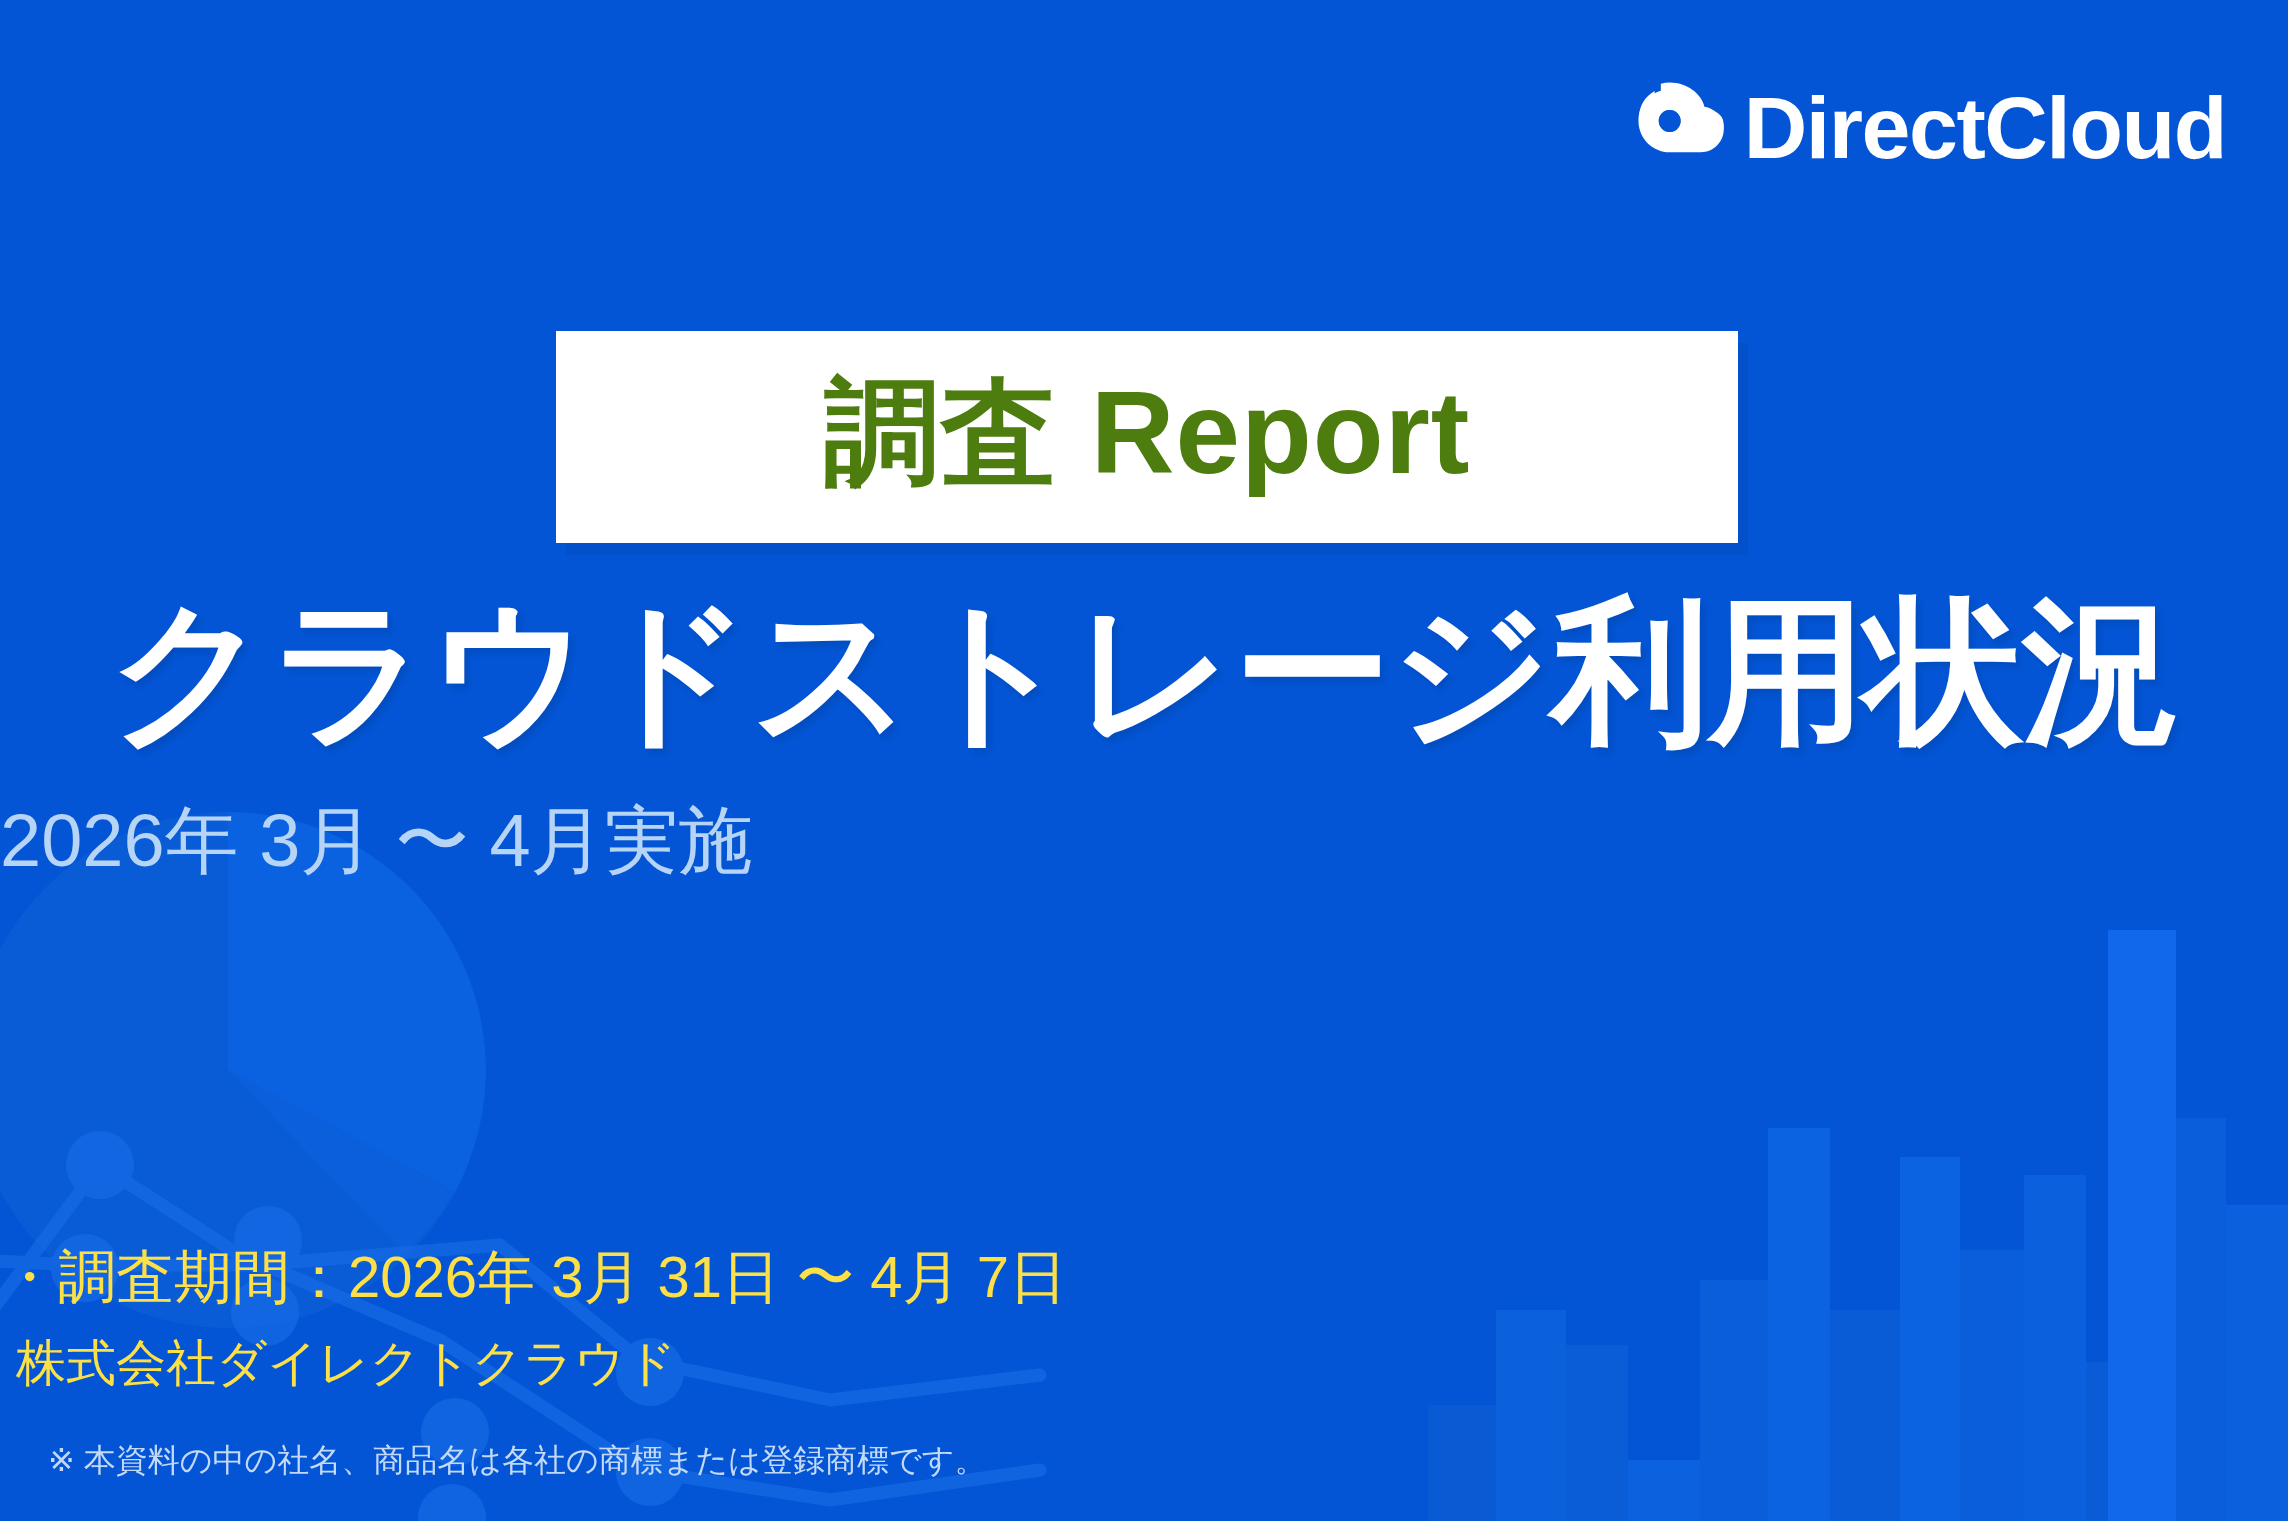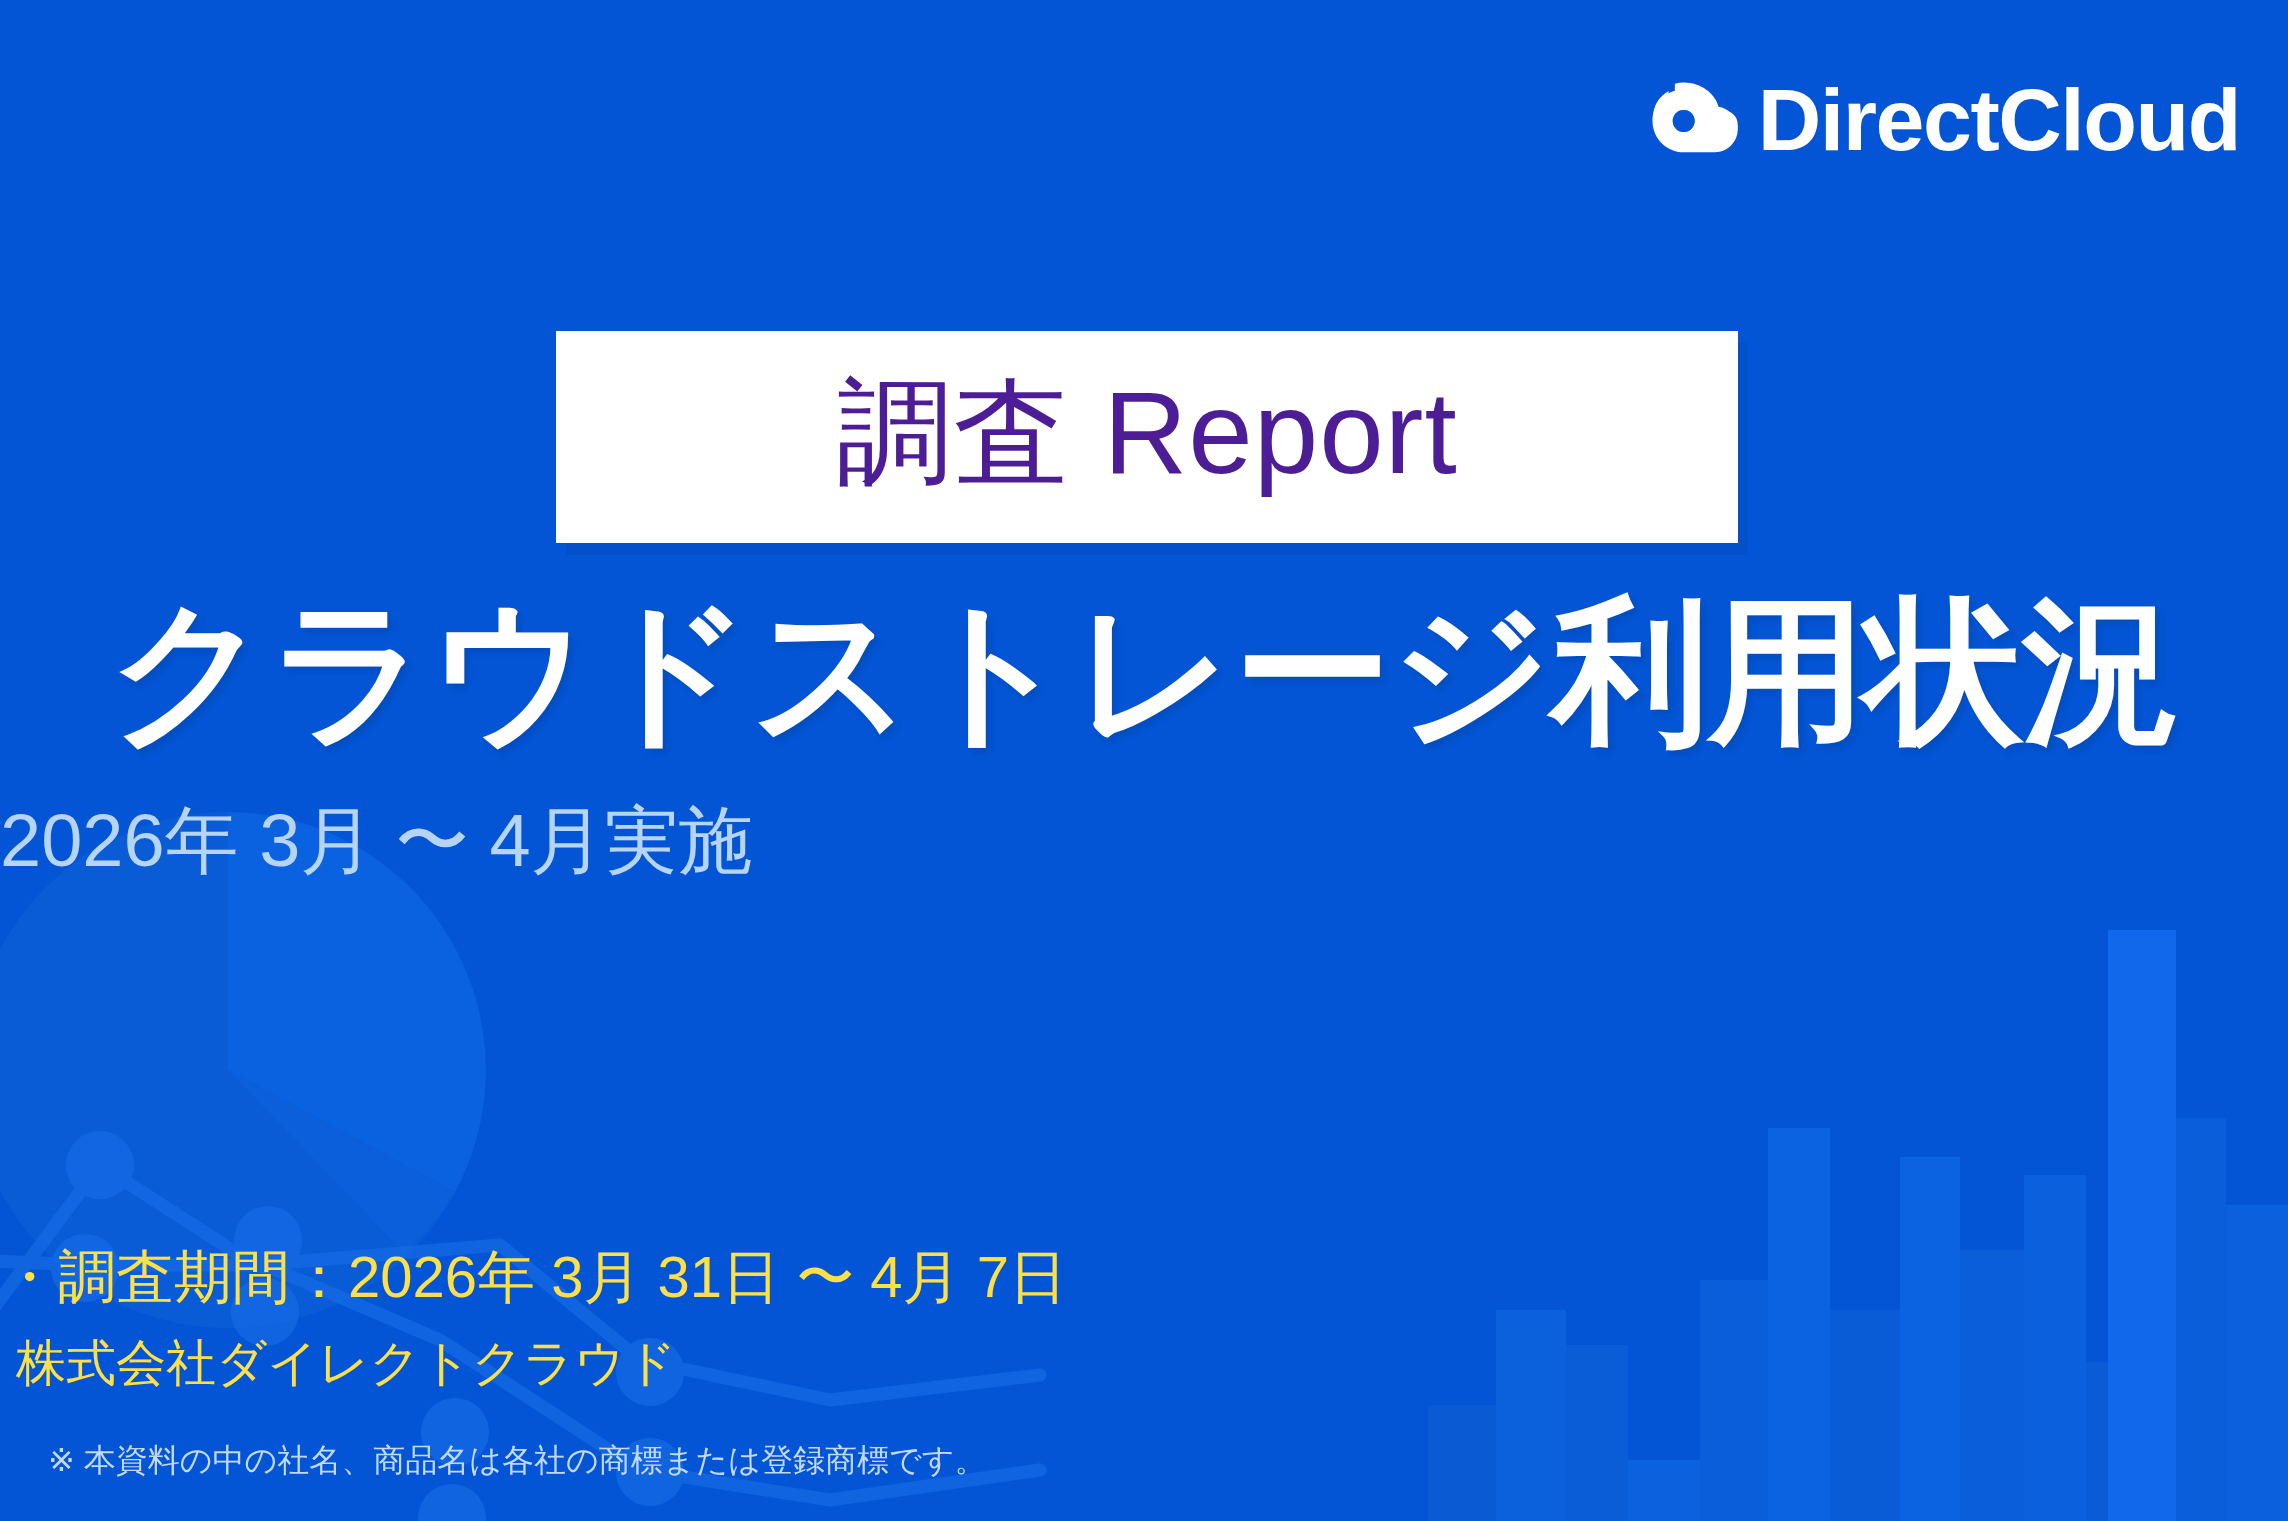--- a/index.html
+++ b/index.html
@@ -22,23 +22,23 @@
     position: absolute;
     inset: 0;
     pointer-events: none;
   }
   .deco svg { display: block; width: 2288px; height: 1521px; }
 
   
   #logo {
     position: absolute;
     top: 68px;
-    right: 48px;
+    right: 62px;
     display: flex;
-    align-items: center;
+    align-items: flex-end;
     gap: 14px;
   }
   #logo .mark { width: 104px; height: 104px; display: block; }
   #logo .wordmark {
     color: #ffffff;
     font-size: 88px;
     font-weight: 700;
     letter-spacing: -1.5px;
     line-height: 1;
     white-space: nowrap;
@@ -51,23 +51,23 @@
     top: 331px;
     width: 1182px;
     height: 212px;
     background: #ffffff;
     box-shadow: 10px 12px 0 rgba(0,0,0,0.045);
     display: flex;
     align-items: center;
     justify-content: center;
   }
   #banner .banner-text {
-    color: #4c1d95;
+    color: #4d7c0f;
     font-size: 116px;
-    font-weight: 400;
+    font-weight: 700;
     line-height: 1;
     letter-spacing: 1px;
     white-space: nowrap;
     transform: translateY(-4px);
   }
 
   
   #headline {
     position: absolute;
     left: 0;

